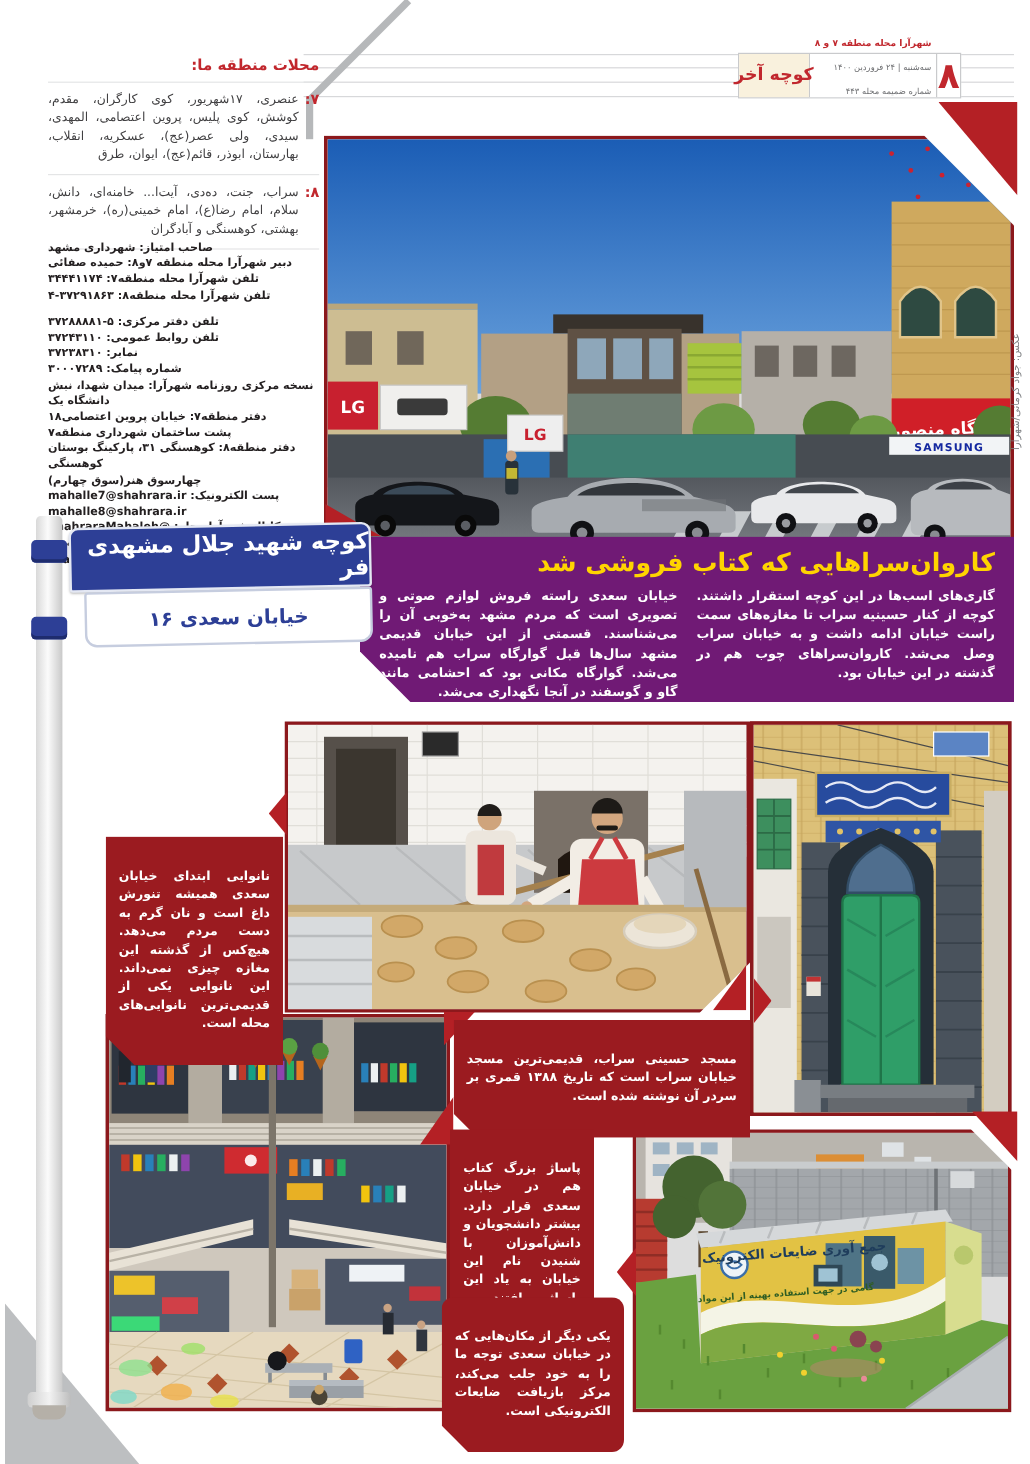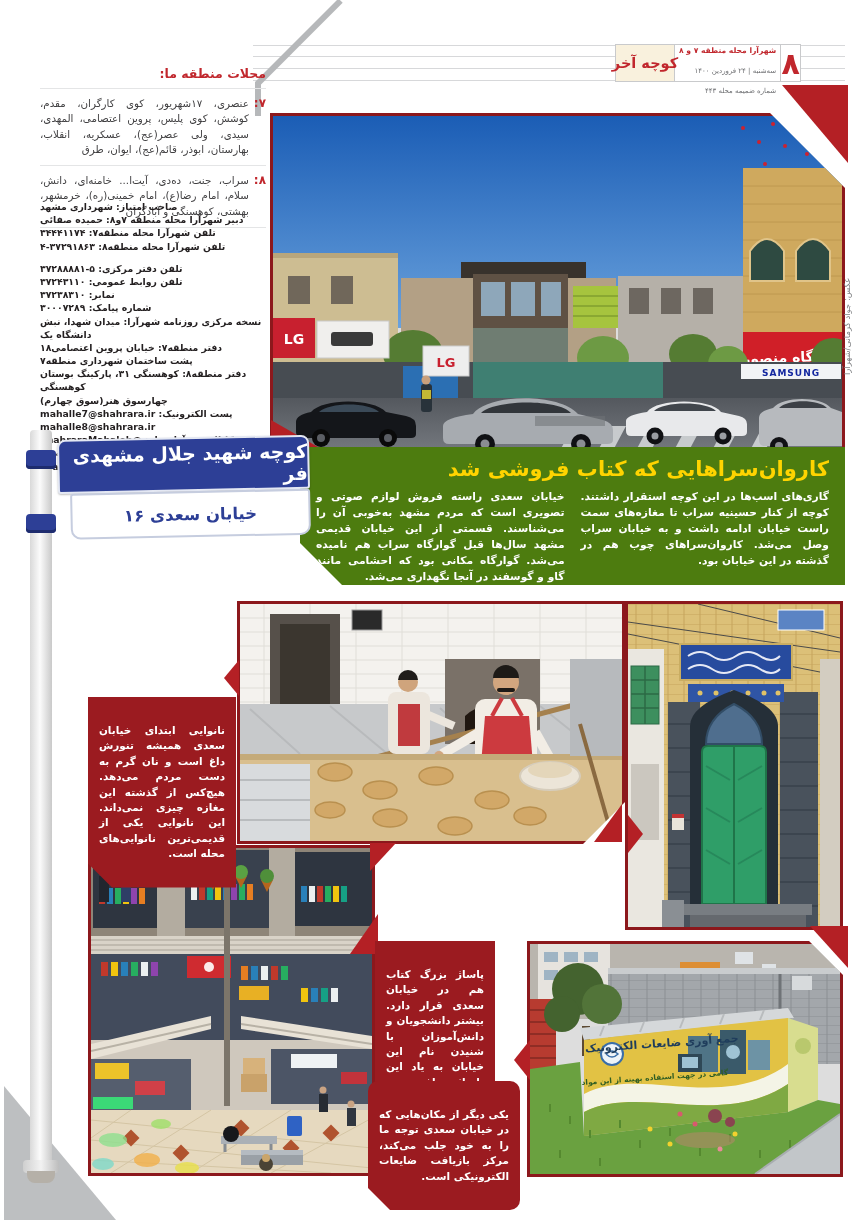--- a/index.html
+++ b/index.html
@@ -3,43 +3,43 @@
 <meta charset="utf-8">
 <style>
   html,body{margin:0;padding:0;background:#fff;}
   body{font-family:"DejaVu Sans","Liberation Sans",sans-serif;}
   .page{position:relative;width:858px;height:1220px;background:#fff;overflow:hidden;direction:rtl;}
   
   .hline{position:absolute;height:1px;background:#d7d8da;left:253px;right:13px;z-index:1;}
   .diag{position:absolute;background:#b6b8ba;z-index:1;}
   .header-table{position:absolute;top:44px;left:615px;width:186px;height:38px;display:flex;flex-direction:row;direction:rtl;z-index:2;background:#fff;border:1px solid #c9cacc;box-sizing:border-box;}
   .hnum{width:32px;display:flex;align-items:center;justify-content:center;color:#c1272d;font-weight:bold;font-size:30px;background:#fff;}
-  .hinfo{flex:1;display:flex;flex-direction:column;justify-content:space-between;padding:1px 4px;border-left:1px solid #c9cacc;border-right:1px solid #c9cacc;background:#fff;}
+  .hinfo{flex:1;display:flex;flex-direction:column;justify-content:flex-end;padding:1px 4px;border-left:1px solid #c9cacc;border-right:1px solid #c9cacc;background:#fff;}
   .hinfo .l1{color:#c1272d;font-weight:bold;font-size:7.6px;white-space:nowrap;}
   .hinfo .l2,.hinfo .l3{color:#6d6e71;font-size:7px;white-space:nowrap;margin-top:12px;}
   .hmast{width:58px;background:#f9f1dd;display:flex;align-items:center;justify-content:center;color:#c1272d;font-weight:bold;font-size:14.5px;white-space:nowrap;}
   
   .nb{position:absolute;left:40px;top:46px;width:226px;direction:rtl;z-index:2;}
-  .nb-title{color:#c1272d;font-weight:bold;font-size:12.5px;text-align:right;margin-top:20px;}
+  .nb-title{color:#c1272d;font-weight:bold;font-size:12.5px;text-align:right;}
   .nb-item{display:flex;gap:5px;border-top:1px solid #e4e5e6;padding-top:7px;margin-top:7px;}
   .nb-num{color:#c1272d;font-weight:bold;font-size:12px;flex:0 0 auto;}
   .nb-text{color:#414042;font-size:10.3px;line-height:1.5;text-align:justify;}
   .nb-bottom{border-bottom:1px solid #e4e5e6;margin-top:8px;}
   .mi{position:absolute;left:40px;top:200px;width:226px;direction:rtl;z-index:2;color:#231f20;font-size:9.3px;line-height:1.42;text-align:left;font-weight:bold;}
   .mi .grp2{margin-top:9px;}
   .mi div{white-space:normal;}
   
   .photo{position:absolute;border:3px solid #8c181c;box-sizing:border-box;background:#ddd;z-index:1;}
   .photo svg{display:block;width:100%;height:100%;}
   .cut-tr{clip-path:polygon(0 0,calc(100% - 75px) 0,100% 75px,100% 100%,0 100%);}
   .cut-br{clip-path:polygon(0 0,100% 0,100% calc(100% - 42px),calc(100% - 42px) 100%,0 100%);}
   .cut-tr-s{clip-path:polygon(0 0,calc(100% - 34px) 0,100% 34px,100% 100%,0 100%);}
   .fold{position:absolute;background:#b42025;z-index:3;}
   
-  .headline-box{position:absolute;left:300px;top:447px;width:545px;height:138px;background:#4d7c0f;clip-path:polygon(0 0,100% 0,100% 100%,42px 100%,0 calc(100% - 42px));padding:10px 16px 8px;box-sizing:border-box;direction:rtl;z-index:2;}
+  .headline-box{position:absolute;left:300px;top:447px;width:545px;height:138px;background:#701a75;clip-path:polygon(0 0,100% 0,100% 100%,42px 100%,0 calc(100% - 42px));padding:10px 16px 8px;box-sizing:border-box;direction:rtl;z-index:2;}
   .headline{color:#ffd400;font-weight:bold;font-size:21px;text-align:right;margin:0 0 8px 0;}
   .art-cols{display:flex;gap:16px;direction:rtl;}
   .art-col{flex:1;color:#fff;font-size:10.7px;font-weight:bold;line-height:1.5;text-align:justify;}
   .credit{position:absolute;left:842px;top:278px;height:180px;writing-mode:vertical-rl;transform:rotate(180deg);color:#808285;font-size:8.5px;z-index:2;white-space:nowrap;}
   
   .pole{position:absolute;left:30px;top:430px;width:22px;height:736px;background:linear-gradient(90deg,#d9d9d9,#fbfbfb 45%,#c9c9c9);border-radius:4px;z-index:2;}
   .pole-flange{position:absolute;left:23px;top:1160px;width:36px;height:13px;background:linear-gradient(90deg,#cfcfcf,#f2f2f2 50%,#bdbdbd);border-radius:4px;z-index:2;}
   .pole-cap{position:absolute;left:27px;top:1171px;width:28px;height:12px;background:#b5b0a8;border-radius:0 0 8px 8px;z-index:2;}
   .gray-tri{position:absolute;left:4px;top:1086px;width:112px;height:134px;background:#bdbfc1;clip-path:polygon(0 0,100% 100%,0 100%);z-index:1;}
   .sign-wrap{position:absolute;left:58px;top:440px;width:252px;z-index:5;transform:rotate(-1.2deg);transform-origin:left center;}
@@ -348,20 +348,21 @@
       <rect x="44" y="210" width="12" height="16" fill="#e8e4da"></rect>
         <rect x="44" y="210" width="12" height="4" fill="#c23333"></rect>
       <rect x="34" y="296" width="22" height="27" fill="#8a8f94"></rect>
       <rect x="56" y="300" width="128" height="11" fill="#787d82"></rect>
       <rect x="62" y="311" width="116" height="12" fill="#65696e"></rect>
     </svg>
   </div>
   <div class="fold" style="left:628px;top:815px;width:15px;height:38px;clip-path:polygon(0 0,100% 50%,0 100%);"></div>
 
   <div class="fold" style="left:370px;top:843px;width:26px;height:28px;clip-path:polygon(0 0,100% 0,0 100%);"></div>
+  <div class="callout" style="left:378px;top:850px;width:247px;min-height:78px;clip-path:polygon(0 0,100% 0,100% 100%,20px 100%,0 calc(100% - 20px));">مسجد حسینی سراب، قدیمی‌ترین مسجد خیابان سراب است که تاریخ ۱۳۸۸ قمری بر سردر آن نوشته شده است.</div>
 
   <div class="photo" style="left:88px;top:845px;width:287px;height:331px;">
     <svg viewBox="0 0 281 325" preserveAspectRatio="none">
       <rect x="0" y="0" width="281" height="325" fill="#cfc8bd"></rect>
       <rect x="0" y="0" width="281" height="88" fill="#8e8578"></rect>
       <rect x="2" y="6" width="64" height="74" fill="#2e3540"></rect>
       <rect x="94" y="2" width="84" height="78" fill="#39414e"></rect>
       <rect x="204" y="4" width="77" height="74" fill="#2e3540"></rect>
       <g>
         <rect x="8" y="40" width="6" height="16" fill="#c0392b"></rect>

